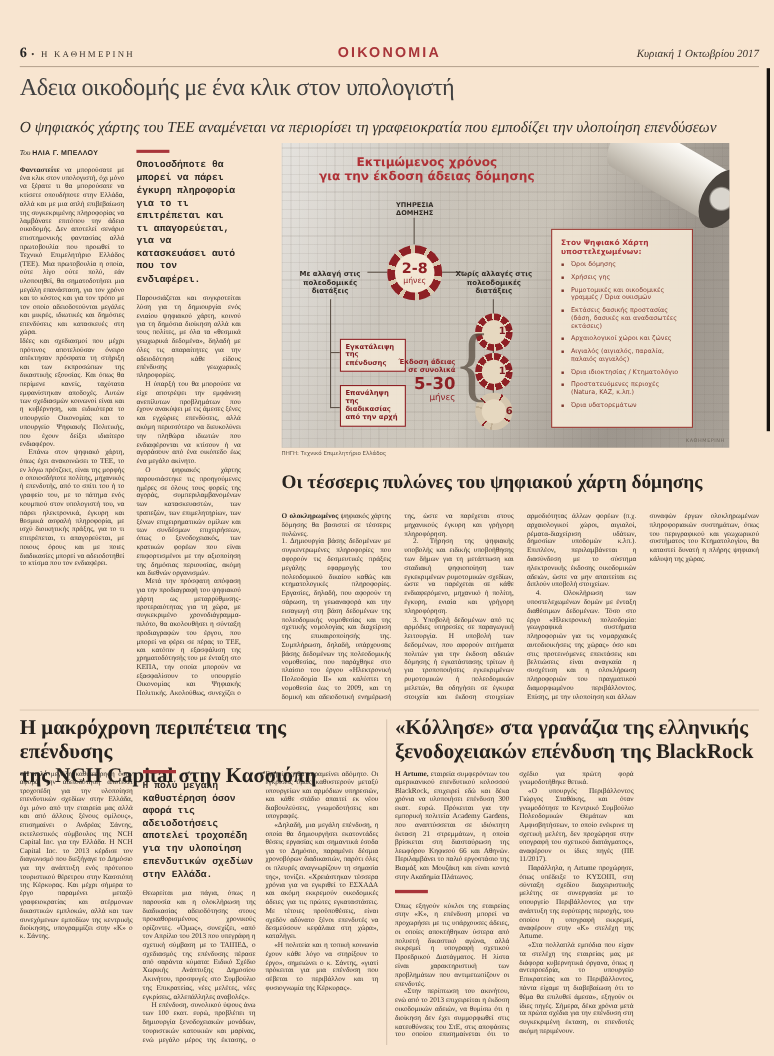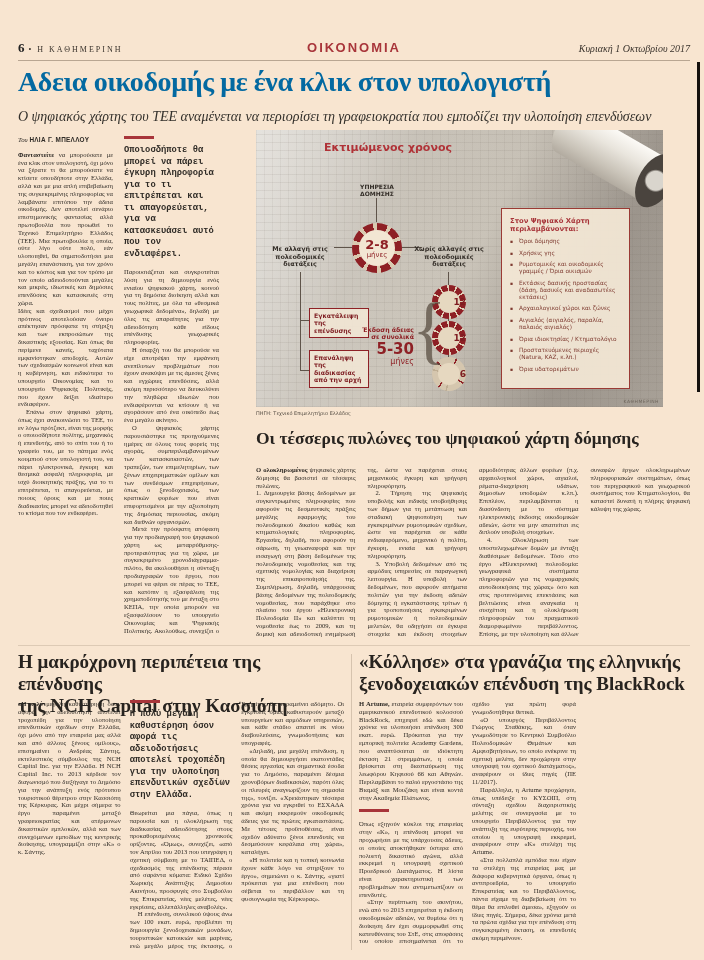--- a/index.html
+++ b/index.html
@@ -8,21 +8,21 @@
 
   
   .hdr { position:absolute; left:18px; top:40px; width:672px; display:flex; align-items:baseline; }
   .hdr-left { width:220px; font-size:8px; letter-spacing:2px; color:#3a332c; }
   .hdr-left .pgnum { font-size:13px; font-weight:bold; letter-spacing:0; color:#222; }
   .hdr-center { flex:1; text-align:center; font-family:"Liberation Sans",sans-serif; font-weight:bold; font-size:13px; letter-spacing:2px; color:#a8353a; }
   .hdr-right { width:220px; text-align:right; font-style:italic; font-size:10px; color:#3a332c; }
   .hrule { position:absolute; left:18px; top:60px; width:672px; height:1px; background:#b9a692; }
 
   
-  .headline { position:absolute; left:18px; top:66px; width:676px; font-size:28px; letter-spacing:-0.4px; color:#0369a1; font-weight:700; }
+  .headline { position:absolute; left:18px; top:66px; width:676px; font-size:22px; letter-spacing:-0.4px; color:#404040; font-weight:400; }
   .subhead { position:absolute; left:18px; top:109px; width:676px; font-style:italic; font-size:14px; color:#33302b; }
 
   
   .bodyblock { column-fill:auto; text-align:justify; font-size:6.6px; line-height:7.8px; color:#2e2a25; overflow:hidden; }
   .bodyblock p { margin:0; }
   .bodyblock p + p { text-indent:8px; }
   .bodyblock .lead b { font-weight:bold; }
   .flowlist { display:contents; }
 
   .byline { font-size:6.8px; margin-bottom:7px; break-inside:avoid; }
@@ -132,20 +132,21 @@
 
 <div class="ig">
   <div class="ig-grid"></div>
   <div class="tube">
     <div class="tube-body"></div>
     <div class="tube-cap"></div>
   </div>
 
   <div class="ig-title">
     <div>Εκτιμώμενος χρόνος</div>
+    <div>για την έκδοση άδειας δόμησης</div>
   </div>
 
   <div class="ig-svc">
     <div>ΥΠΗΡΕΣΙΑ</div>
     <div>ΔΟΜΗΣΗΣ</div>
   </div>
 
   <div class="iline" style="left:120px;top:68px;width:1px;height:24px;"></div>
   <div class="iline" style="left:78px;top:117px;width:18px;height:1px;"></div>
   <div class="iline" style="left:146px;top:117px;width:20px;height:1px;"></div>
@@ -181,21 +182,21 @@
 
   <div class="totals">
     <div class="tl">Έκδοση άδειας σε συνολικά</div>
     <div class="tn">5-30</div>
     <div class="tu">μήνες</div>
   </div>
 
   <div class="igbox">
     <div class="igbox-title">
       <div>Στον Ψηφιακό Χάρτη</div>
-      <div>περιλαμβάνονται:</div>
+      <div>υποστελεχωμένων:</div>
     </div>
     <ul>
         <li>Όροι δόμησης</li>
         <li>Χρήσεις γης</li>
         <li>Ρυμοτομικές και οικοδομικές γραμμές / Όρια οικισμών</li>
         <li>Εκτάσεις δασικής προστασίας (δάση, δασικές και αναδασωτέες εκτάσεις)</li>
         <li>Αρχαιολογικοί χώροι και ζώνες</li>
         <li>Αιγιαλός (αιγιαλός, παραλία, παλαιός αιγιαλός)</li>
         <li>Όρια ιδιοκτησίας / Κτηματολόγιο</li>
         <li>Προστατευόμενες περιοχές (Natura, ΚΑΖ, κ.λπ.)</li>

